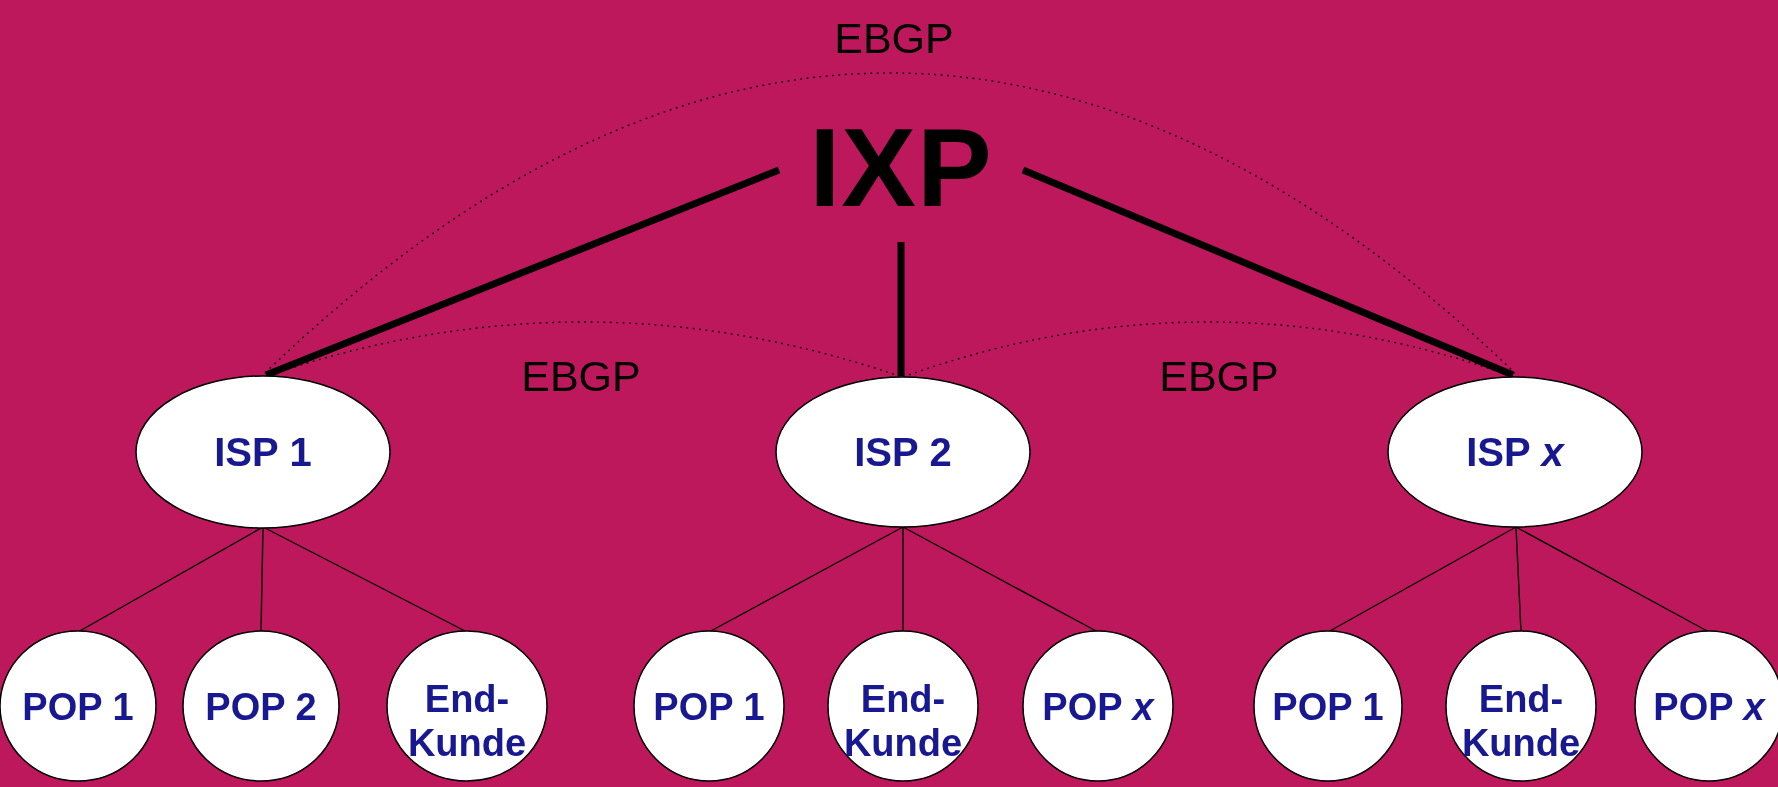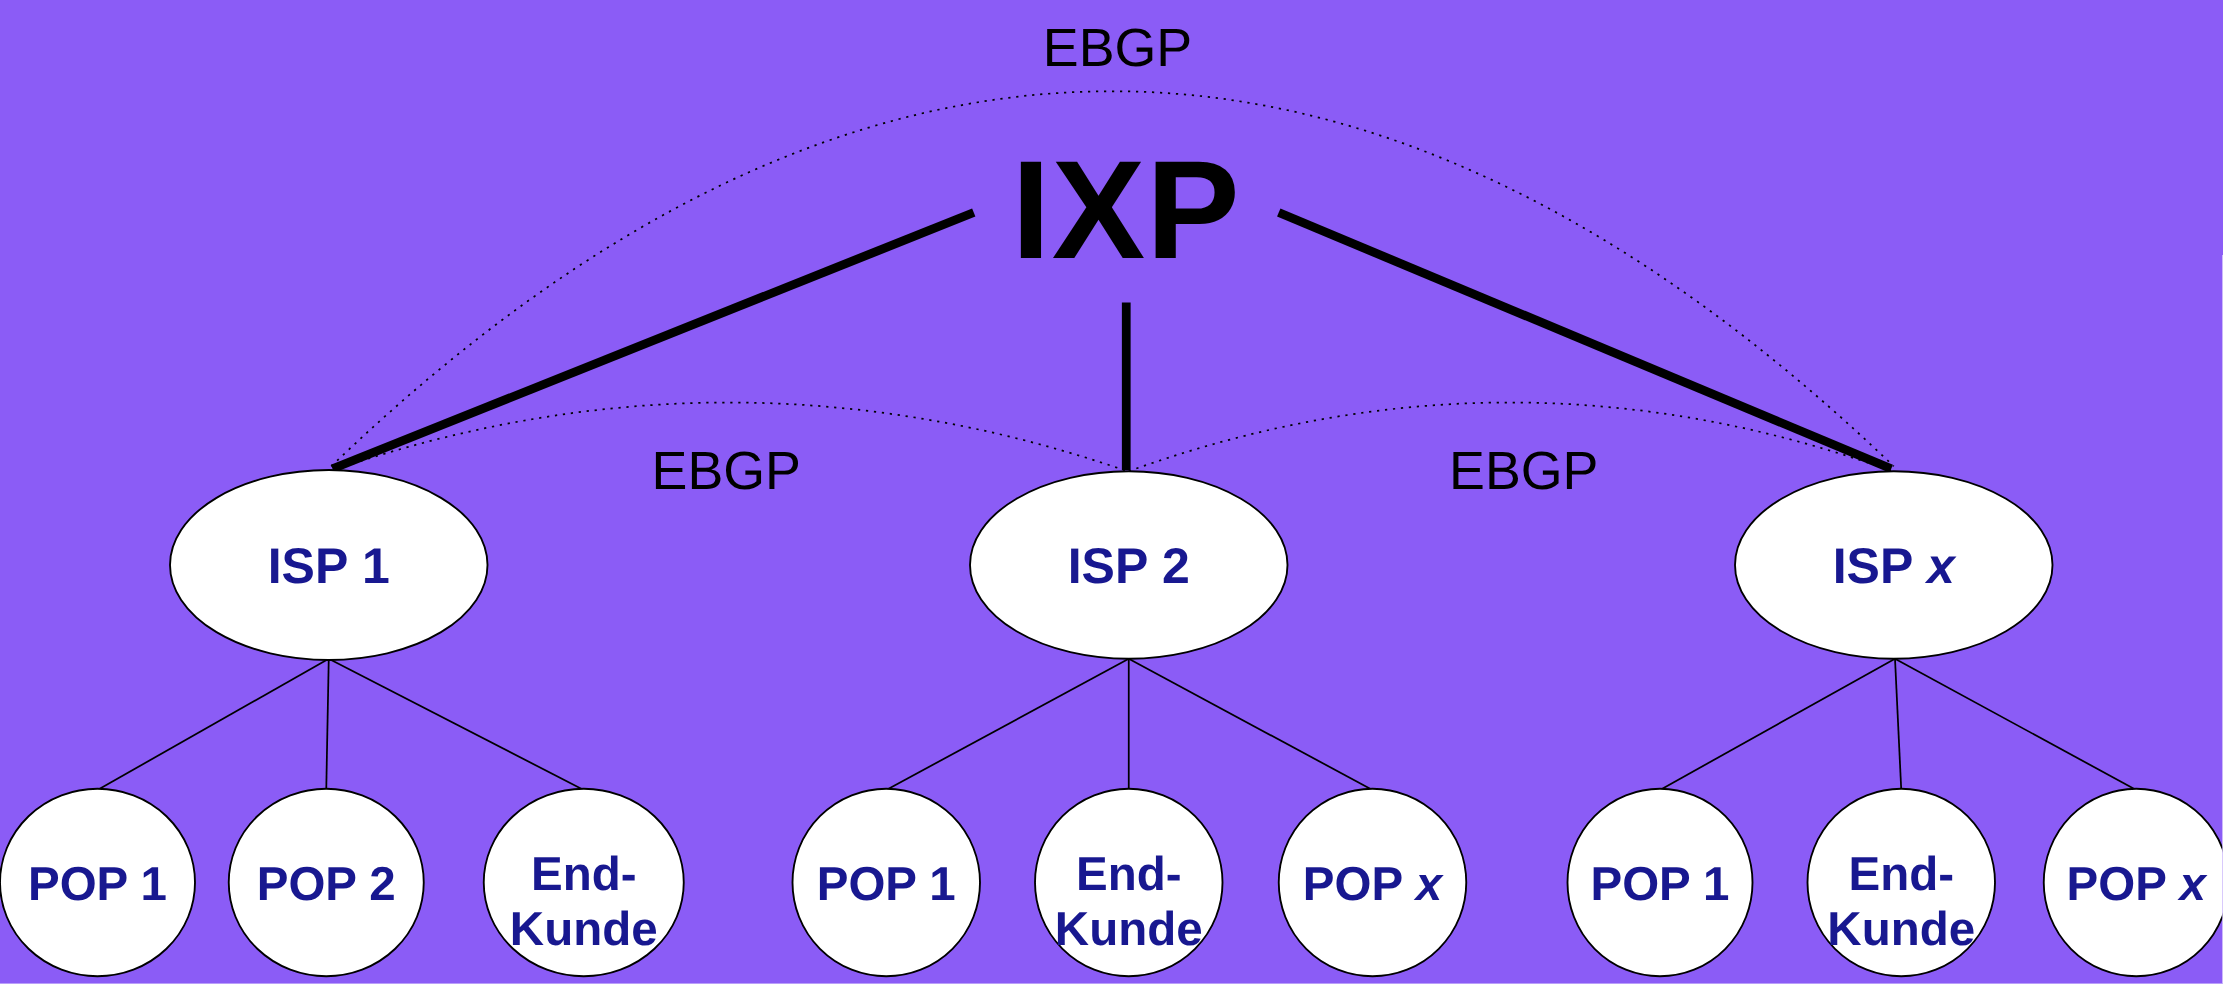--- a/index.html
+++ b/index.html
@@ -4,21 +4,21 @@
 <style>
   html, body {
     margin: 0;
     padding: 0;
     background: #ffffff;
   }
   .stage {
     position: relative;
     width: 1778px;
     height: 787px;
-    background: #8b5cf6;
+    background: #be185d;
     overflow: hidden;
     font-family: "Liberation Sans", sans-serif;
   }
   svg { display: block; }
 
   .ebgp-label {
     font-family: "Liberation Sans", sans-serif;
     font-size: 43px;
     font-weight: 400;
     fill: #000000;

